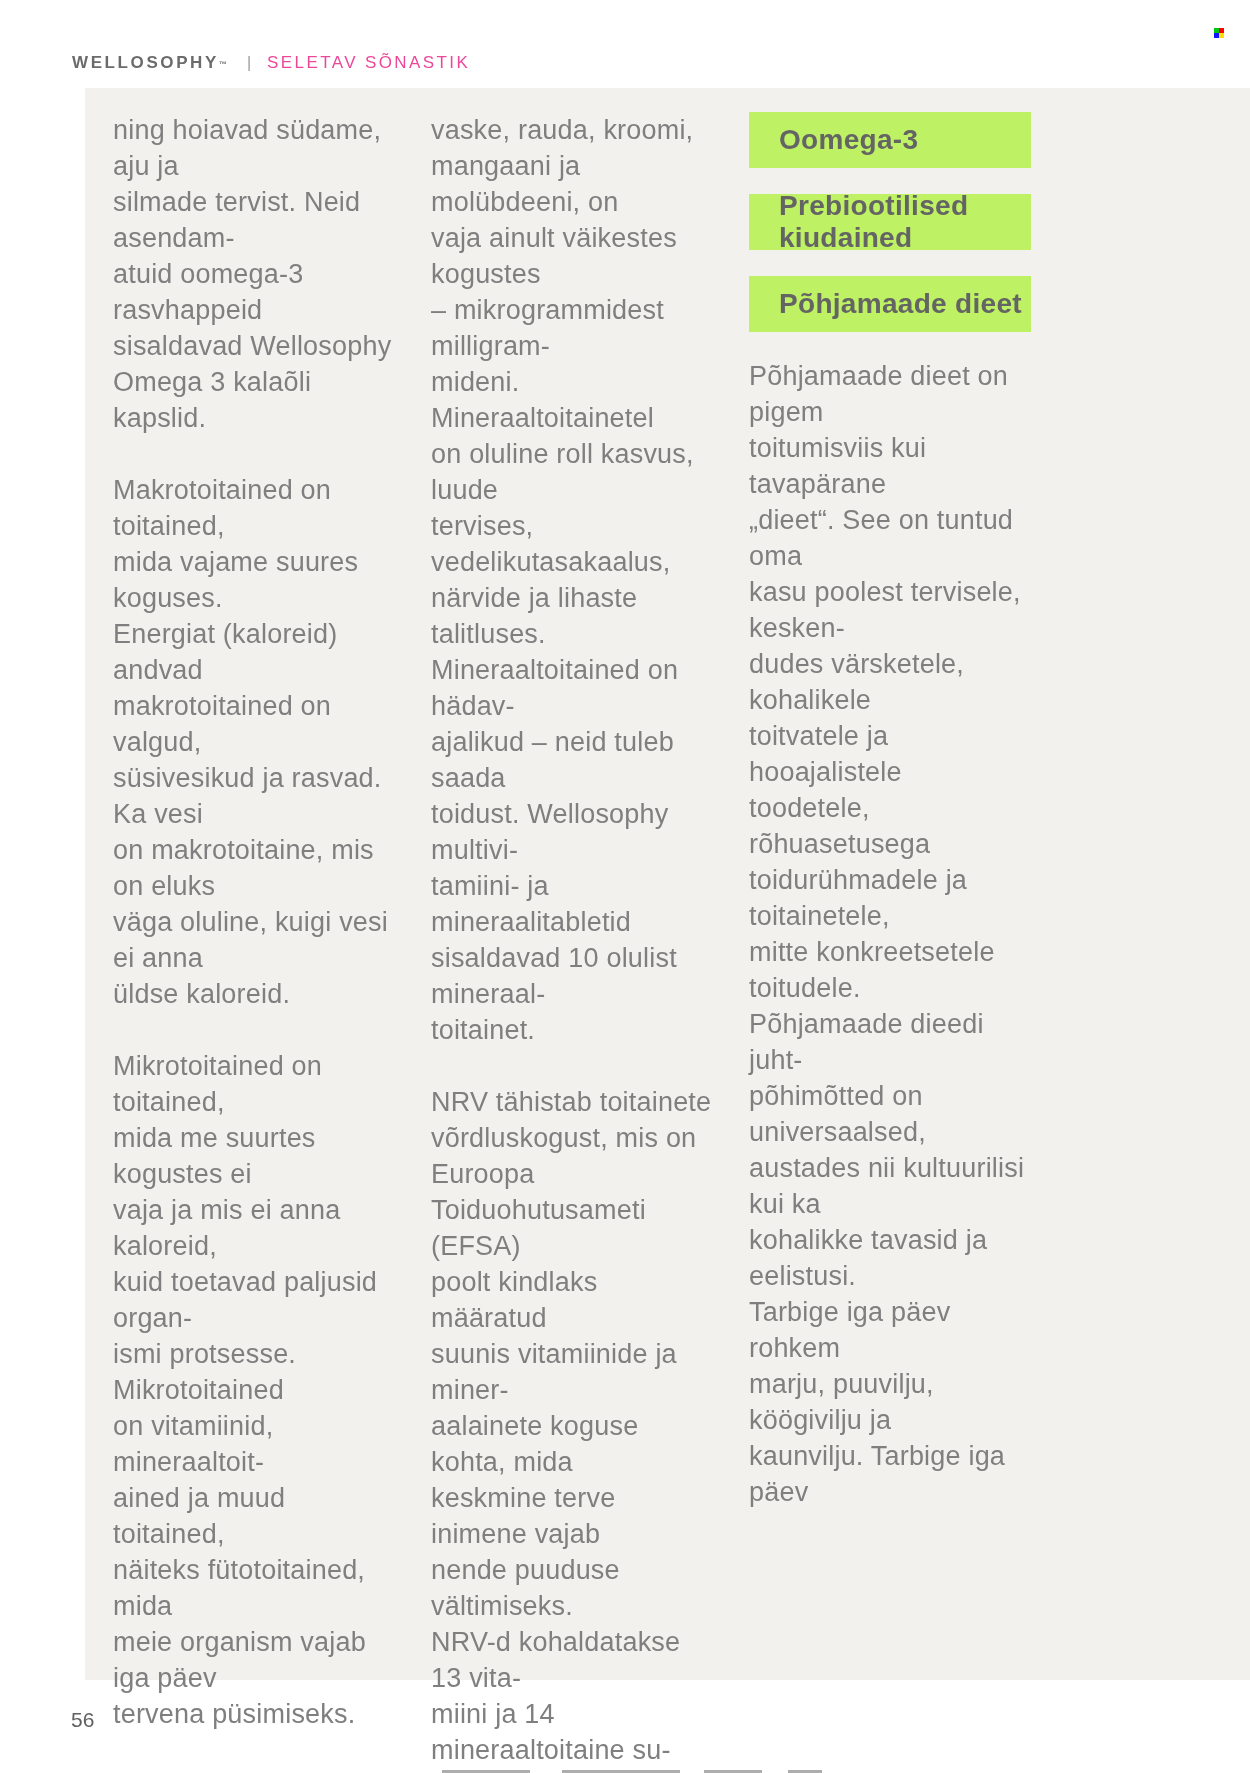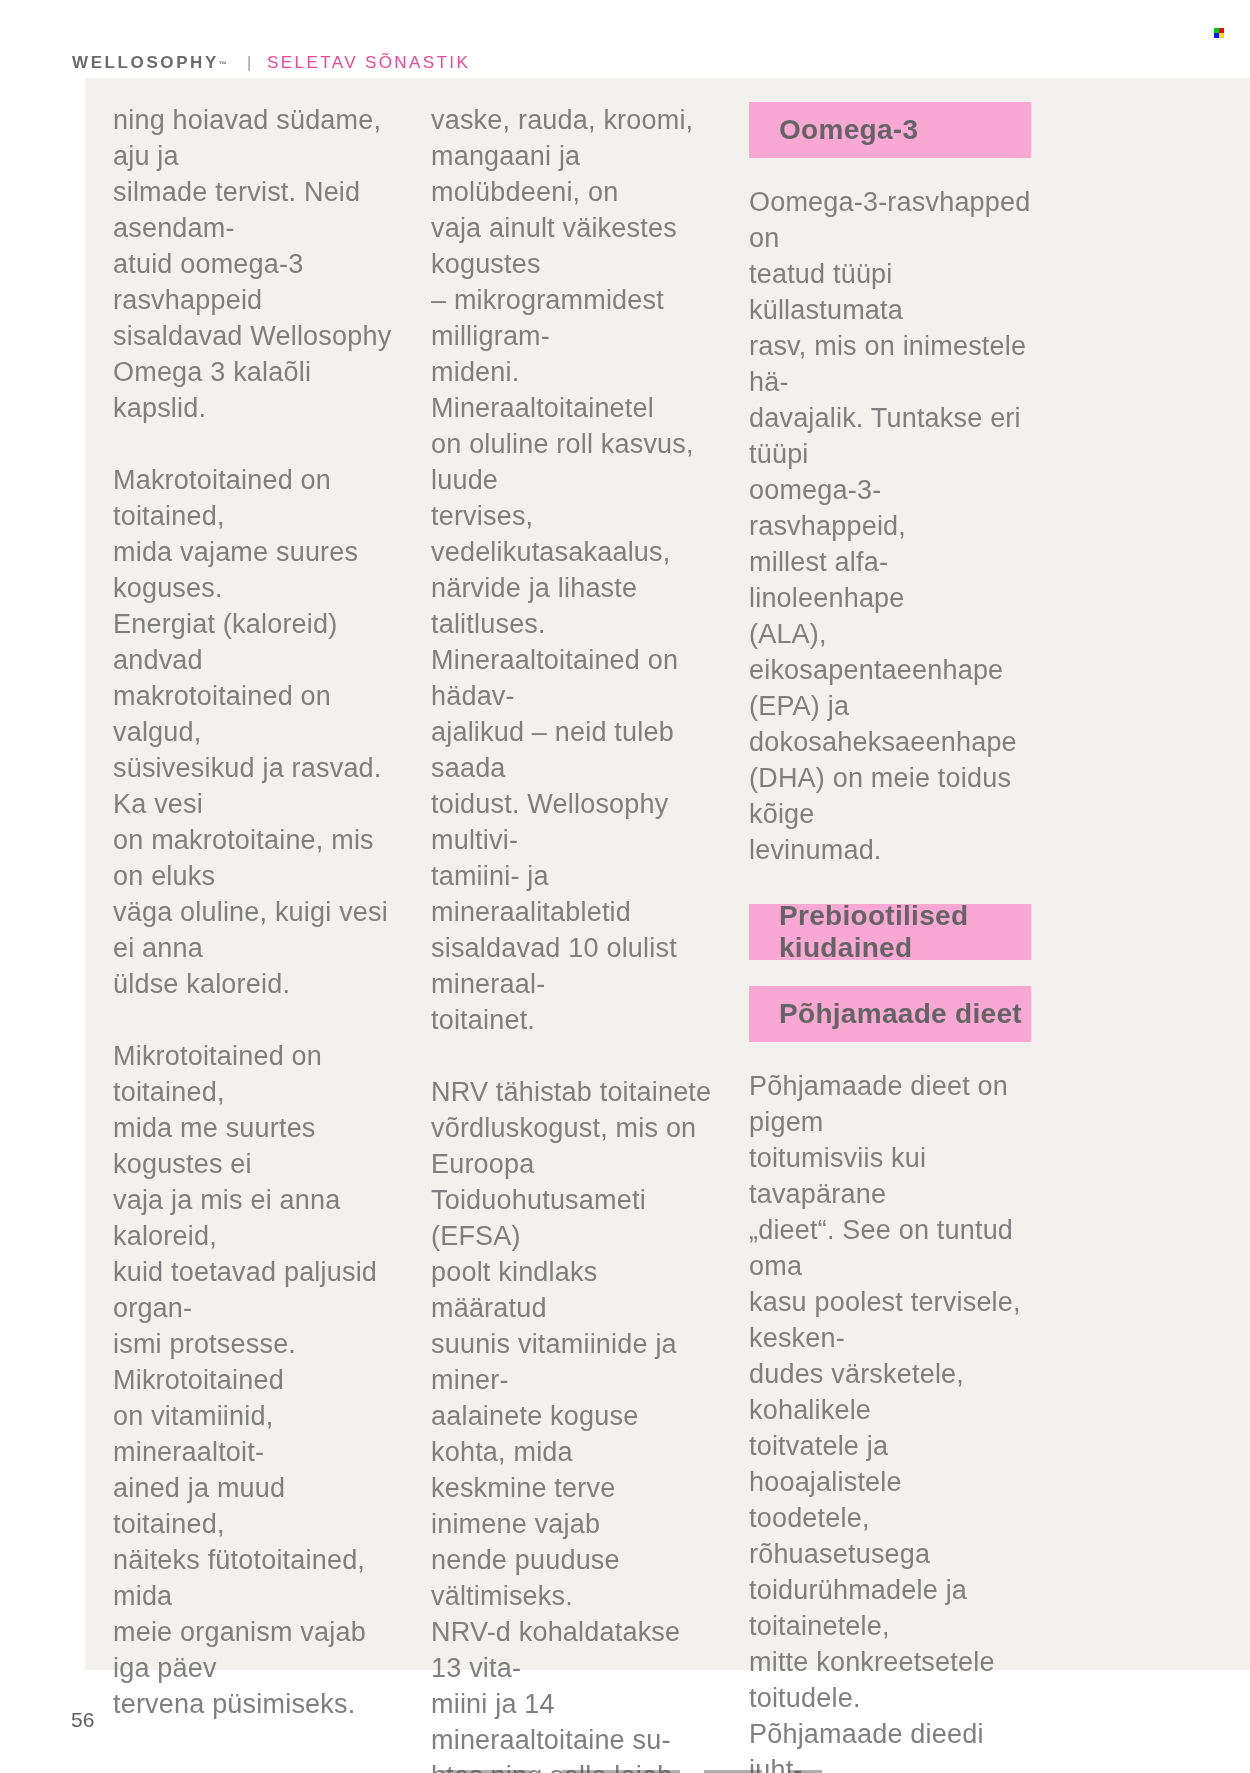--- a/index.html
+++ b/index.html
@@ -33,41 +33,41 @@
     position: absolute; top: 28px; left: 1214px;
     width: 10px; height: 10px;
     display: grid;
     grid-template-columns: 5px 5px;
     grid-template-rows: 5px 5px;
   }
   .color-mark span { width: 5px; height: 5px; display: block; }
 
   
   .content {
-    position: absolute; top: 78px; left: 85px; right: 0;
+    position: absolute; top: 88px; left: 85px; right: 0;
     height: 1592px;
     background: #f2f1ed;
     box-sizing: border-box;
   }
   .columns {
     display: flex; gap: 36px;
     padding: 24px 0 0 28px;
   }
   .col { width: 282px; flex: none; }
 
   .para {
     margin: 0 0 36px 0;
     font-size: 27px; line-height: 36px;
     color: #7f7f7f;
     letter-spacing: 0.2px;
     white-space: pre-line;
   }
   .hbox {
     height: 56px; box-sizing: border-box;
-    background: #f9a8d4;
+    background: #bef264;
     display: flex; align-items: center;
     padding-left: 30px;
     margin: 0 0 26px 0;
   }
   .hbox .htext {
     font-size: 28px; font-weight: 700;
     color: #646464; letter-spacing: 0.3px;
   }
 
   
@@ -161,30 +161,20 @@
 htes ning selle leiab vitamiine ja
 mineraaltoitaineid sisaldavate
 Wellosophy toodete etiketilt.</p>
 
     </div>
 
     <div class="col">
       <div class="hbox">
           <span class="htext">Oomega-3</span>
         </div>
-      <p class="para">Oomega-3-rasvhapped on
-teatud tüüpi küllastumata
-rasv, mis on inimestele hä-
-davajalik. Tuntakse eri tüüpi
-oomega-3-rasvhappeid,
-millest alfa-linoleenhape
-(ALA), eikosapentaeenhape
-(EPA) ja dokosaheksaeenhape
-(DHA) on meie toidus kõige
-levinumad.</p>
       <div class="hbox">
           <span class="htext">Prebiootilised kiudained</span>
         </div>
       <div class="hbox">
           <span class="htext">Põhjamaade dieet</span>
         </div>
       <p class="para">Põhjamaade dieet on pigem
 toitumisviis kui tavapärane
 „dieet“. See on tuntud oma
 kasu poolest tervisele, kesken-

